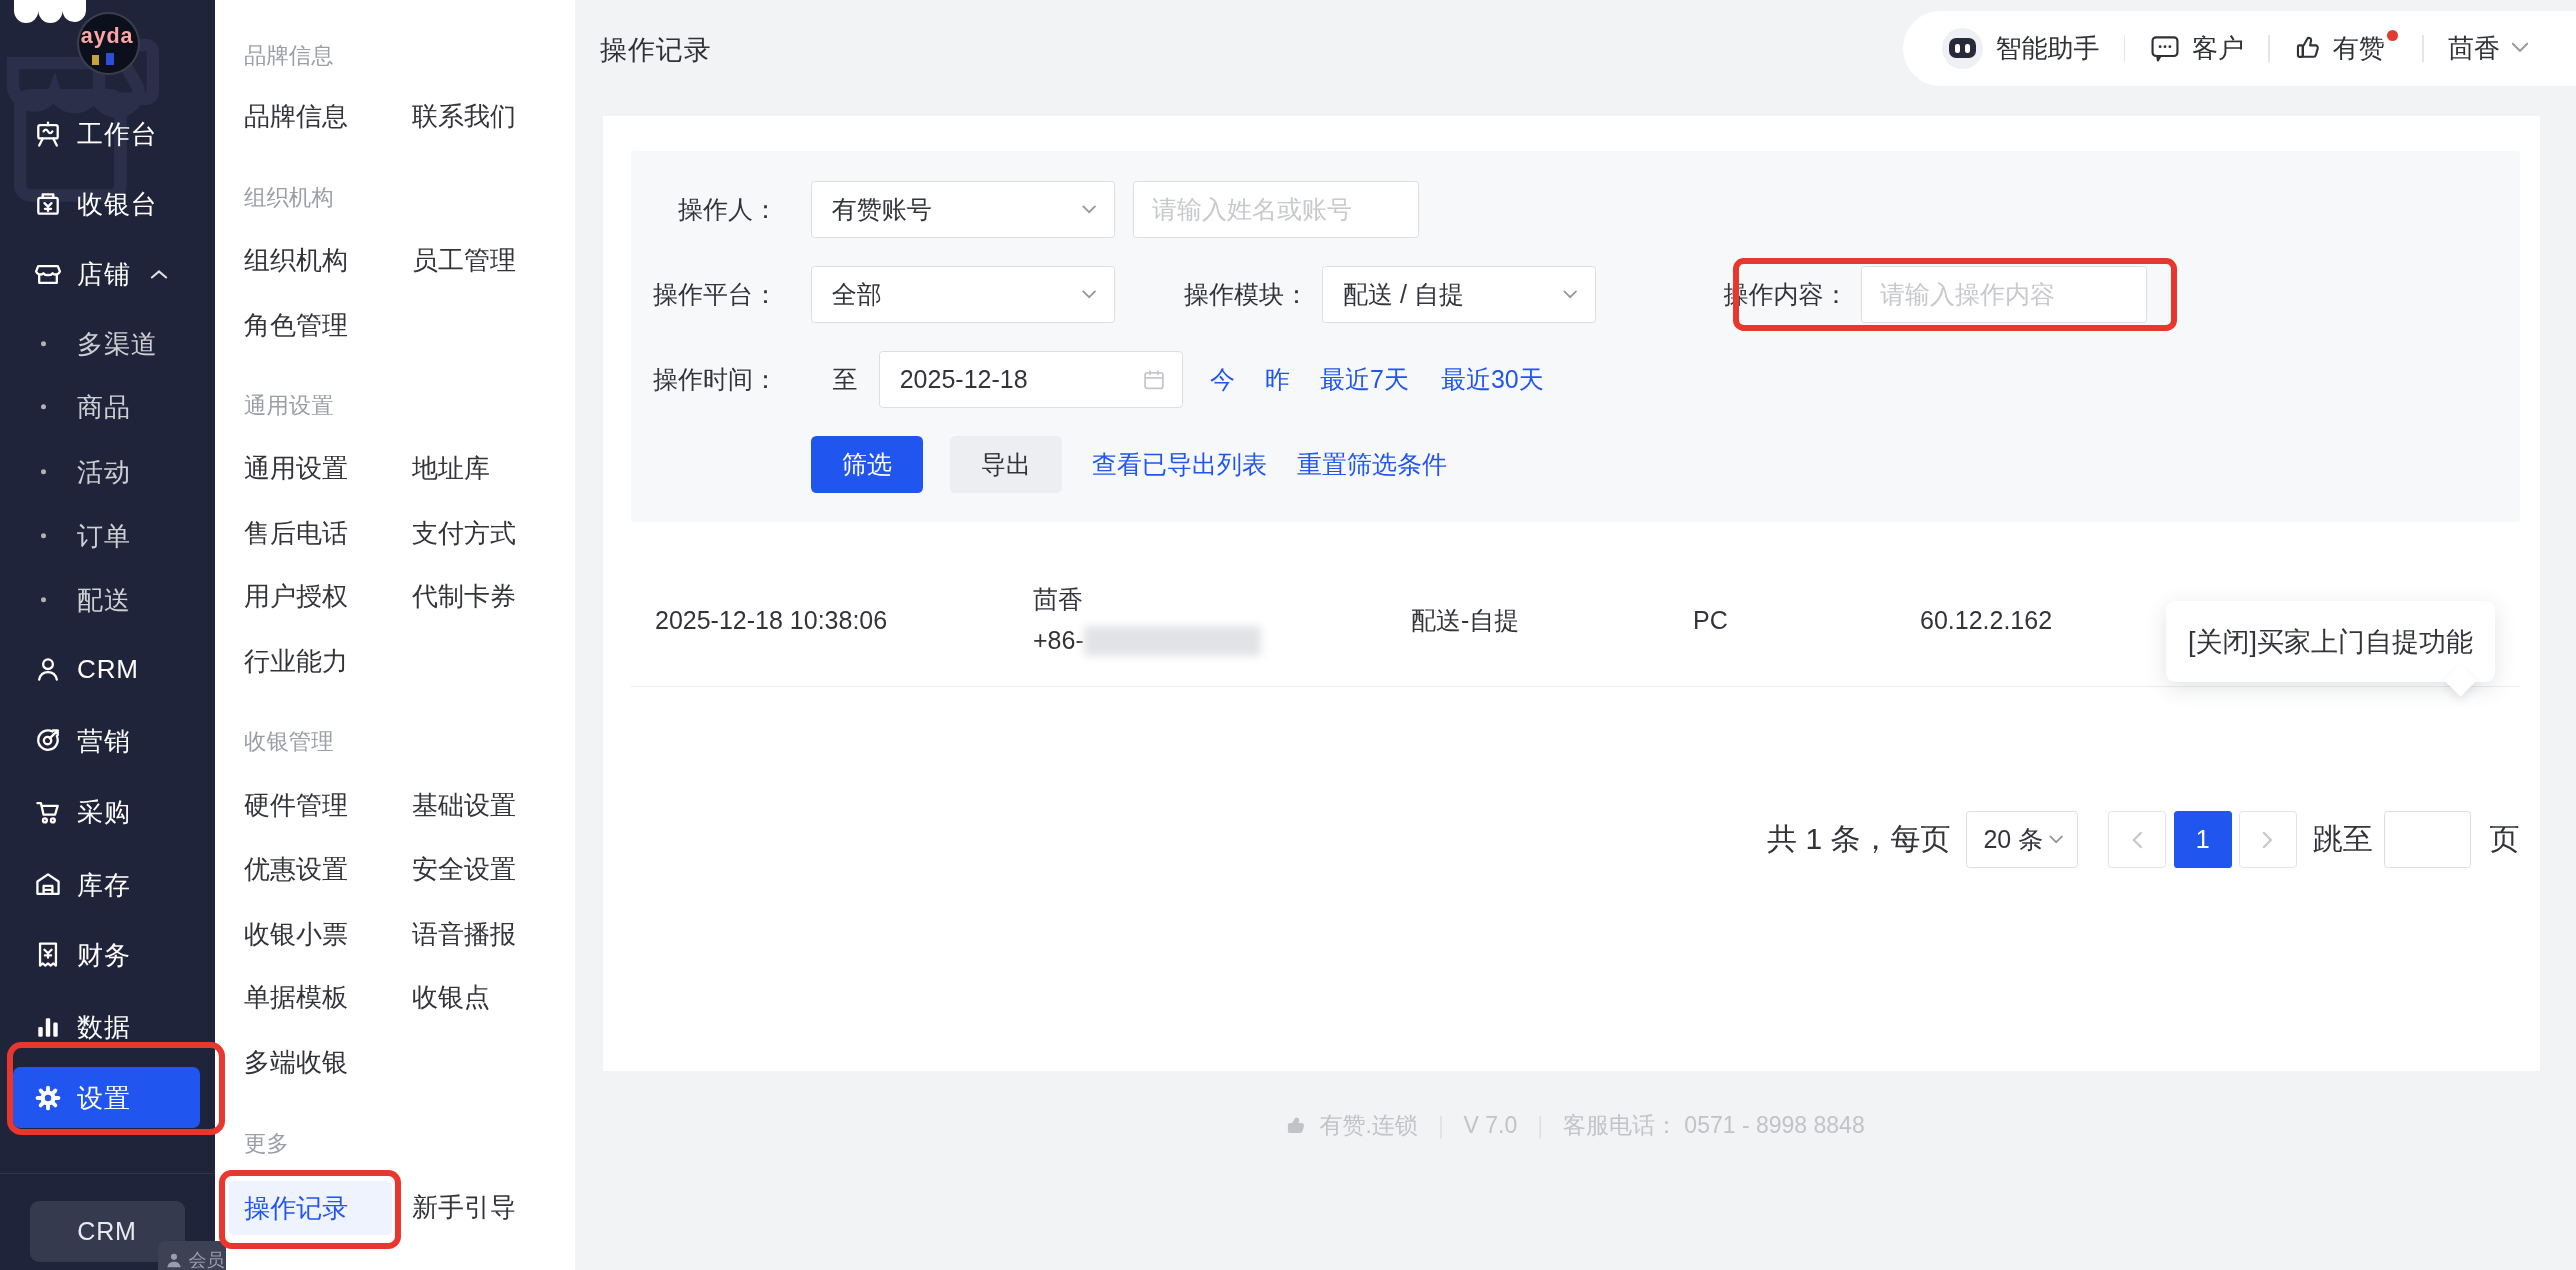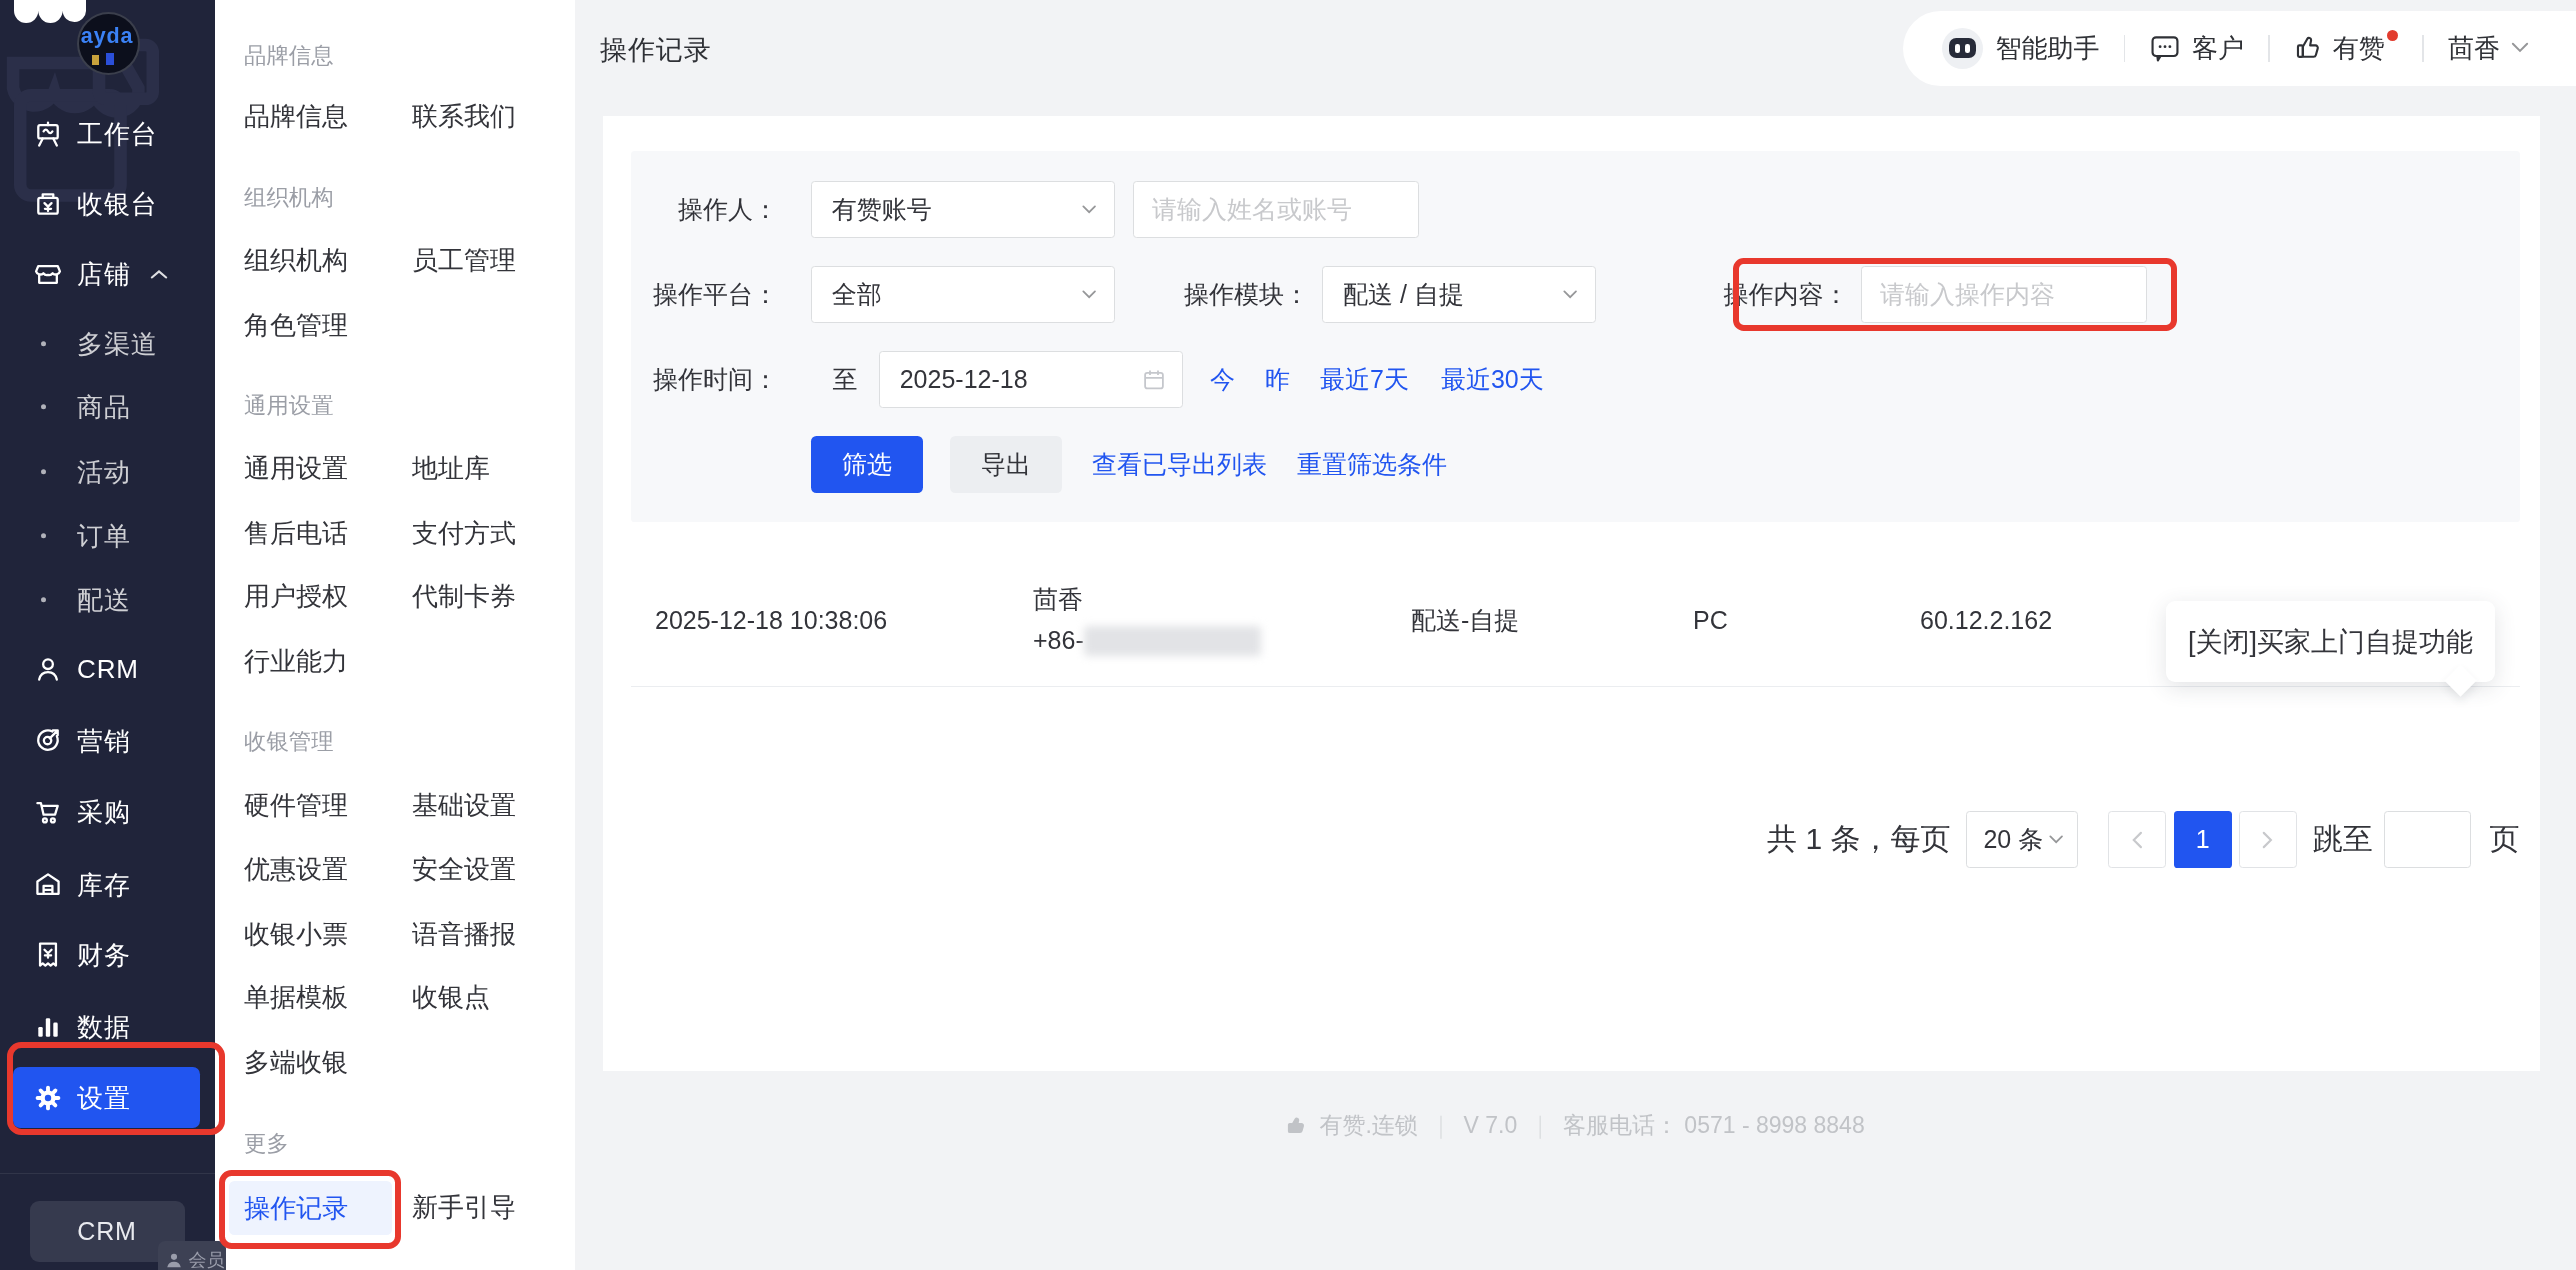--- a/index.html
+++ b/index.html
@@ -6,21 +6,21 @@
   html,body { width:2576px; height:1271px; }
   body { font-family:"Liberation Sans","DejaVu Sans",sans-serif; background:#f2f3f5; overflow:hidden; }
   #root { position:relative; width:2576px; height:1271px; overflow:hidden; }
 
   
   .sidebar { position:absolute; left:0; top:0; width:215px; height:1271px; background:#20243a; z-index:20; }
   .wm { position:absolute; left:-12.5px; top:1.8px; opacity:1; }
   .scallop { position:absolute; left:14.3px; top:0; }
   .avatar { position:absolute; left:77px; top:11.6px; width:63px; height:63px; border-radius:50%;
             background:#0c0f1c; border:2.7px solid rgba(130,134,150,.4); overflow:hidden; }
-  .avatar .av-t { position:absolute; left:1.8px; top:10.7px; font-size:21.5px; font-weight:bold; color:#3b82f6; letter-spacing:0.9px; }
+  .avatar .av-t { position:absolute; left:1.8px; top:10.7px; font-size:21.5px; font-weight:bold; color:#fca5a5; letter-spacing:0.9px; }
   .avatar .sp1 { position:absolute; left:12.5px; top:41px; width:7.2px; height:10.7px; background:#c8a23c; }
   .avatar .sp2 { position:absolute; left:27px; top:39px; width:8px; height:12.5px; background:#2b4fd8; }
 
   .s-item { position:absolute; left:0; width:245px; height:57px; color:#ffffff;padding-left:34px; }
   .s-item .lbl { position:absolute; left:77px; top:50%; transform:translateY(-50%); font-size:26px; letter-spacing:0.9px; }
   .s-item .ico { position:absolute; left:33px; top:50%; transform:translateY(-50%); }
   .s-item .chev-up { position:absolute; left:150px; top:50%; transform:translateY(-50%); }
   .s-sub { position:absolute; left:0; width:215px; height:50px; }
   .s-sub .dot { position:absolute; left:41px; top:50%; transform:translateY(-50%); width:5.4px; height:5.4px; border-radius:50%; background:rgba(255,255,255,.65); }
   .s-sub .lbl { position:absolute; left:77px; top:50%; transform:translateY(-50%); font-size:26px; color:rgba(255,255,255,.78); letter-spacing:0.9px; }

